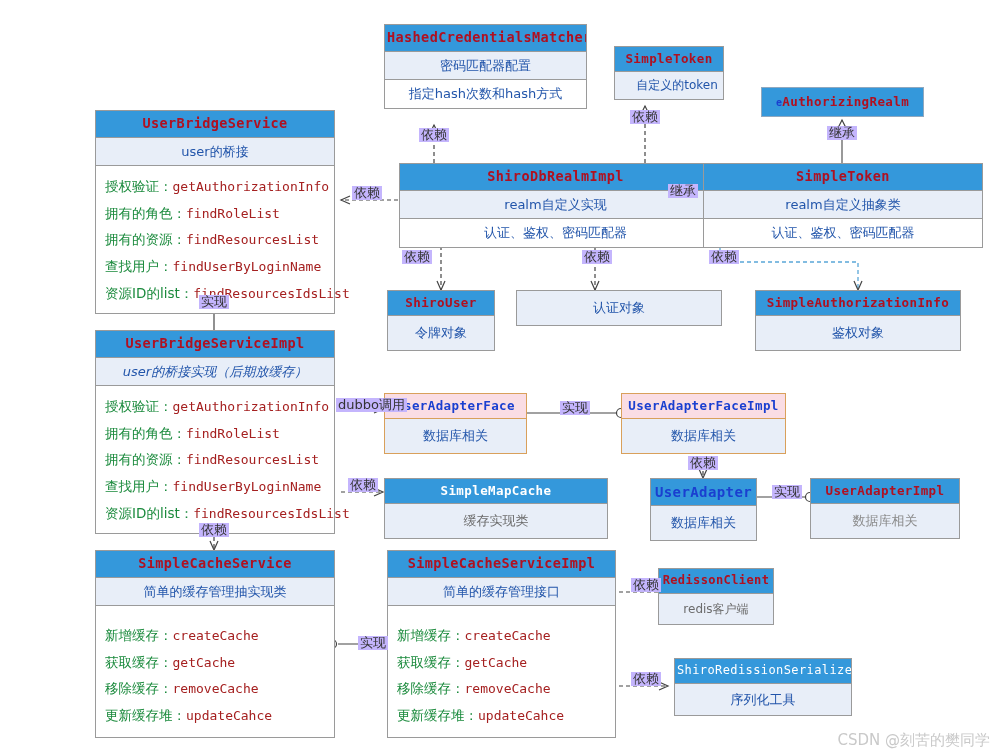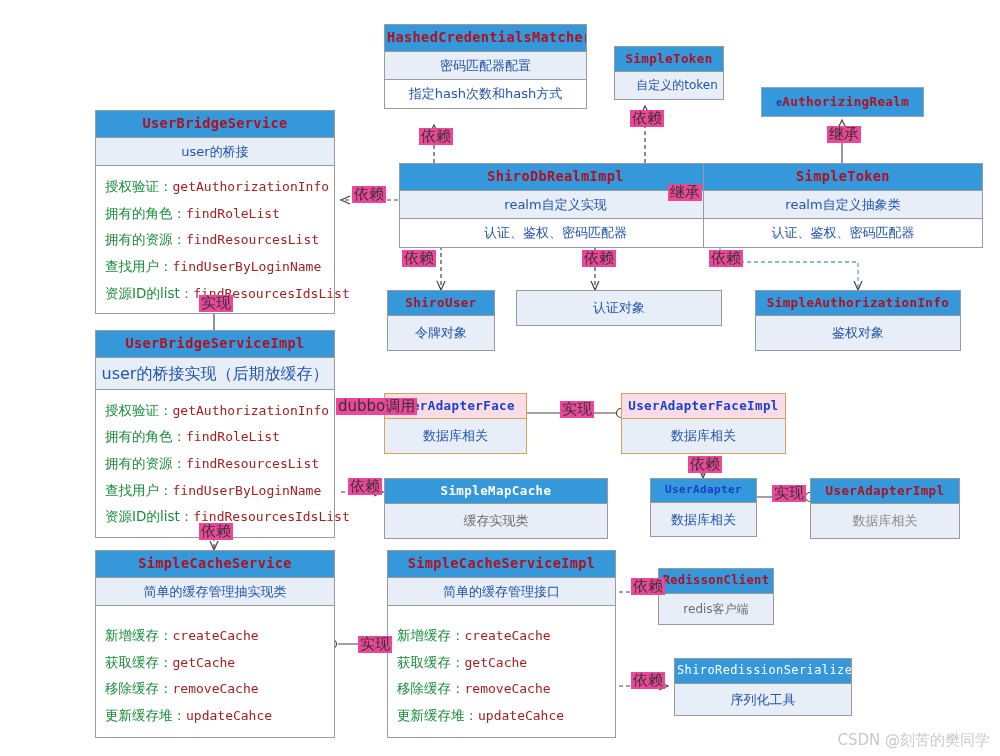--- a/index.html
+++ b/index.html
@@ -78,23 +78,23 @@
   
   .cls.pink{border:1px solid #d9a05b;}
   .cls.pink .hdr{
     background:#fadde4;border-bottom:1px solid #d9a05b;color:#1a3fd0;
   }
   .cls.pink .sub{border-bottom:none;}
 
   
   .elabel{
     position:absolute;
-    font-size:15px;
+    font-size:13px;
     color:#333333;
-    background:#ec4899;
+    background:#c4b5fd;
     padding:0 2px;
     white-space:nowrap;
     z-index:7;
     line-height:1.1;
   }
 
   
   #watermark{
     position:absolute;right:10px;bottom:6px;
     font-size:15px;color:#c9c9c9;
@@ -244,21 +244,21 @@
     <div class="sub" style="border-bottom:none;padding:9px 4px;">认证对象</div>
   </div>
 
   <div class="cls" style="left:755px;top:290px;width:206px;">
     <div class="hdr" style="font-size:12.5px;">SimpleAuthorizationInfo</div>
     <div class="sub" style="border-bottom:none;padding:9px 4px;">鉴权对象</div>
   </div>
 
   <div class="cls" style="left:95px;top:330px;width:240px;">
     <div class="hdr">UserBridgeServiceImpl</div>
-    <div class="sub" style="font-size:16px;">user的桥接实现（后期放缓存）</div>
+    <div class="sub" style="font-size:13px;font-style:italic;">user的桥接实现（后期放缓存）</div>
     <div class="body">
       <div class="m"><span class="k">授权验证：</span><span class="v">getAuthorizationInfo</span></div>
       <div class="m"><span class="k">拥有的角色：</span><span class="v">findRoleList</span></div>
       <div class="m"><span class="k">拥有的资源：</span><span class="v">findResourcesList</span></div>
       <div class="m"><span class="k">查找用户：</span><span class="v">findUserByLoginName</span></div>
       <div class="m"><span class="k">资源ID的list：</span><span class="v">findResourcesIdsList</span></div>
     </div>
   </div>
 
   <div class="cls pink" style="left:384px;top:393px;width:143px;">
@@ -270,21 +270,21 @@
     <div class="hdr" style="font-size:12.5px;">UserAdapterFaceImpl</div>
     <div class="sub" style="padding:9px 4px;">数据库相关</div>
   </div>
 
   <div class="cls" style="left:384px;top:478px;width:224px;">
     <div class="hdr t-white" style="font-size:12.5px;font-weight:bold;">SimpleMapCache</div>
     <div class="sub" style="border-bottom:none;padding:9px 4px;color:#6b6b6b;">缓存实现类</div>
   </div>
 
   <div class="cls" style="left:650px;top:478px;width:107px;">
-    <div class="hdr t-blue" style="font-size:11px;">UserAdapter</div>
+    <div class="hdr t-blue" style="font-size:14px;">UserAdapter</div>
     <div class="sub" style="border-bottom:none;padding:9px 4px;">数据库相关</div>
   </div>
 
   <div class="cls" style="left:810px;top:478px;width:150px;">
     <div class="hdr" style="font-size:12.5px;">UserAdapterImpl</div>
     <div class="sub" style="border-bottom:none;padding:9px 4px;color:#8a8a8a;">数据库相关</div>
   </div>
 
   <div class="cls" style="left:95px;top:550px;width:240px;height:188px;">
     <div class="hdr">SimpleCacheService</div>

